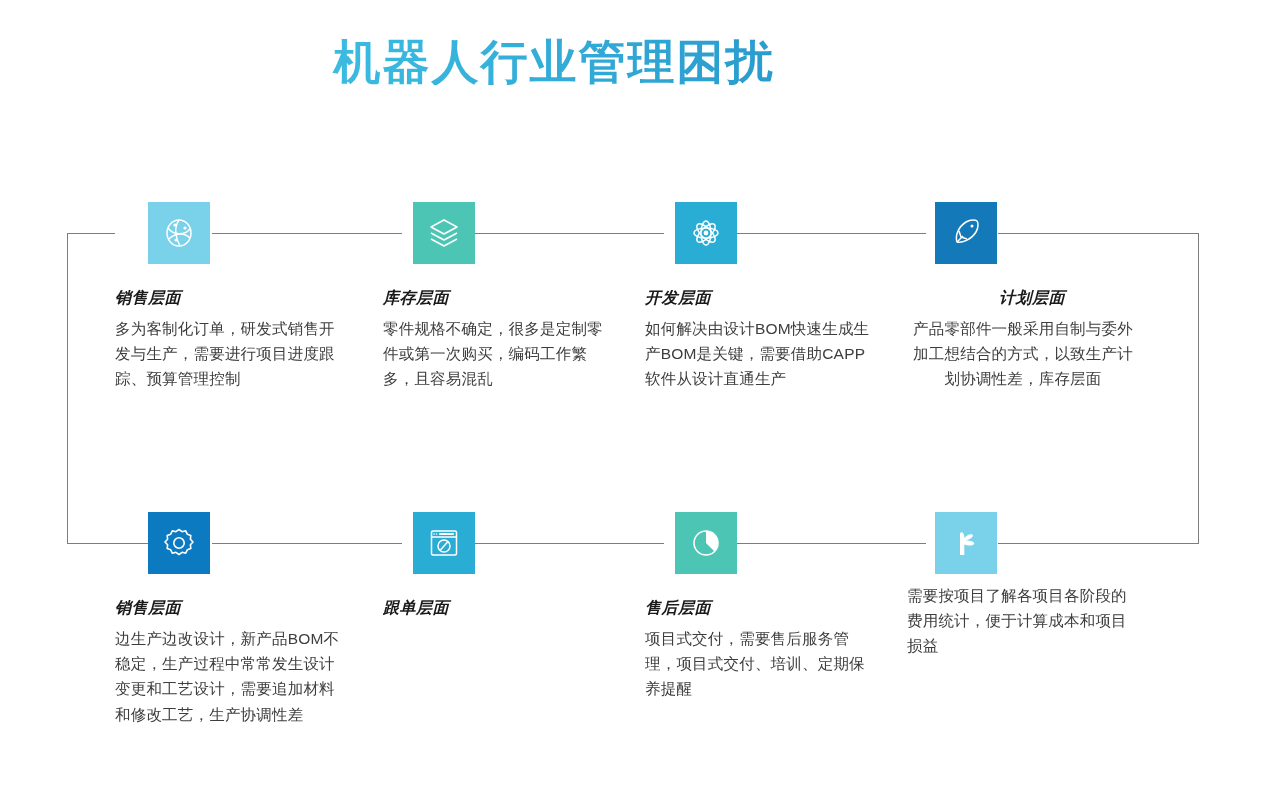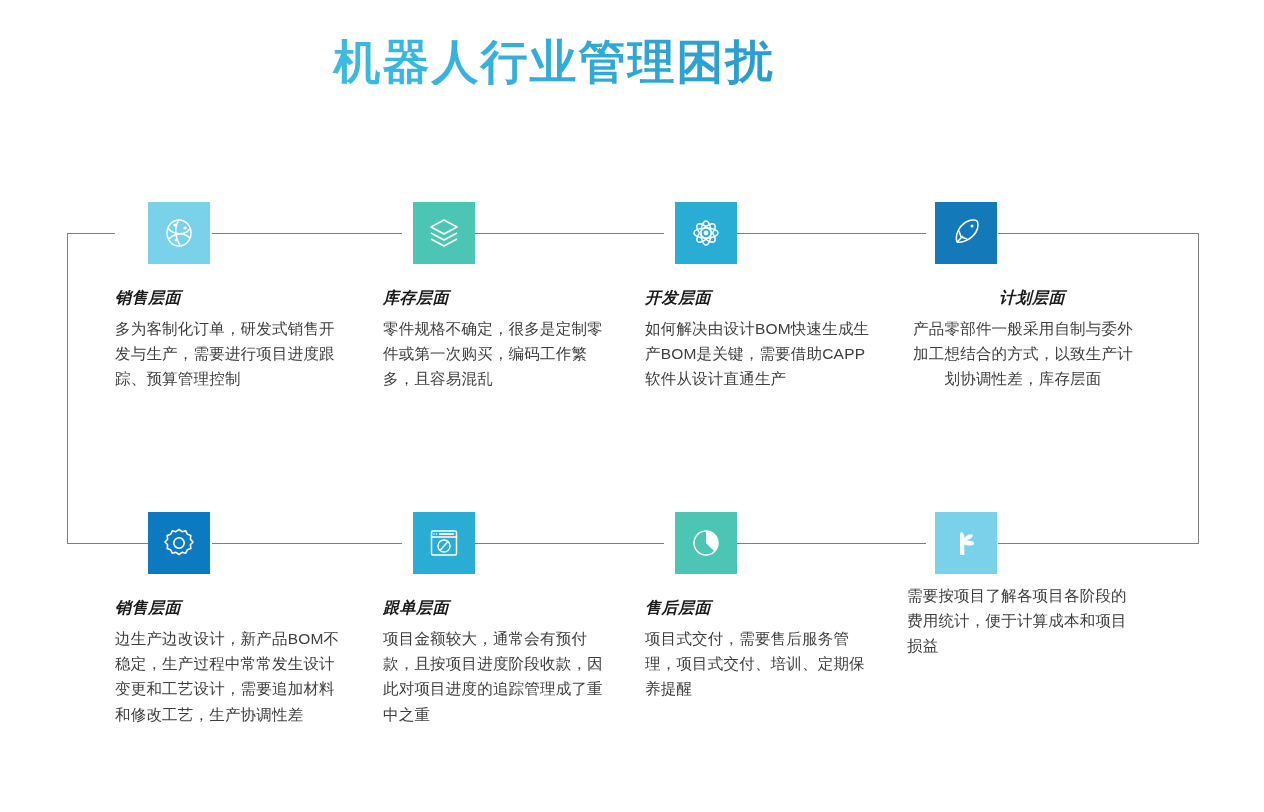--- a/index.html
+++ b/index.html
@@ -150,21 +150,20 @@
         <path d="M4.5 11 L29.5 11"></path>
         <circle cx="7" cy="8" r="0.8" fill="#ffffff" stroke="none"></circle>
         <circle cx="9.5" cy="8" r="0.8" fill="#ffffff" stroke="none"></circle>
         <rect x="12" y="7.1" width="15" height="1.8" rx="0.9" fill="#ffffff" stroke="none"></rect>
         <circle cx="17" cy="20" r="6"></circle>
         <path d="M13.4 24 L20.6 16" stroke-width="1.5"></path>
       </svg>
     </span>
   </div>
   <div class="card-head">跟单层面</div>
-  <div class="card-body">项目金额较大，通常会有预付款，且按项目进度阶段收款，因此对项目进度的追踪管理成了重中之重</div>
 </div>
 
 <div class="card" style="left:645px;top:512px;">
   <div class="icon-box" style="margin-left:30px;background:#4CC5B5;">
     <span>
       <svg width="34" height="34" viewBox="0 0 34 34" fill="none" stroke="#ffffff" stroke-width="1.5">
         <circle cx="17" cy="17" r="12"></circle>
         <path d="M17 17 L17 5 A12 12 0 0 1 25.5 25.5 Z" fill="#ffffff" stroke="none"></path>
       </svg>
     </span>

